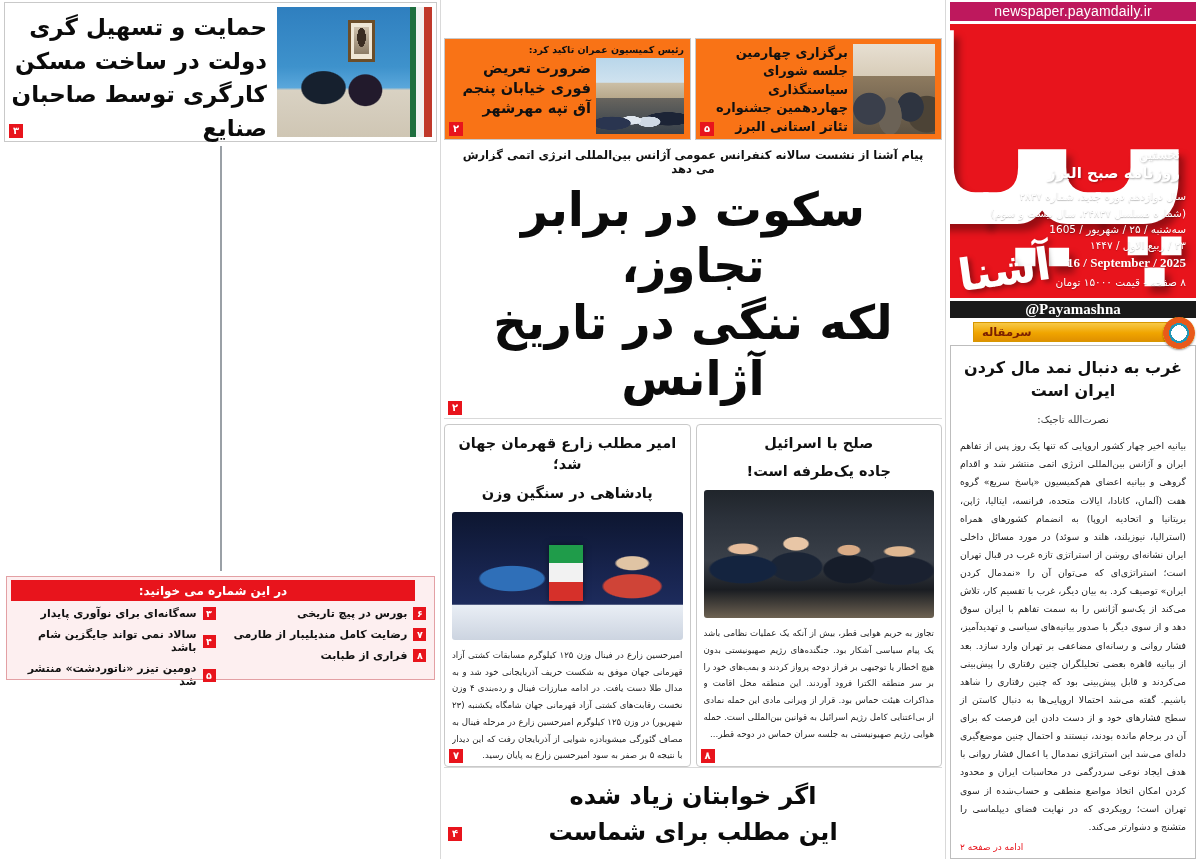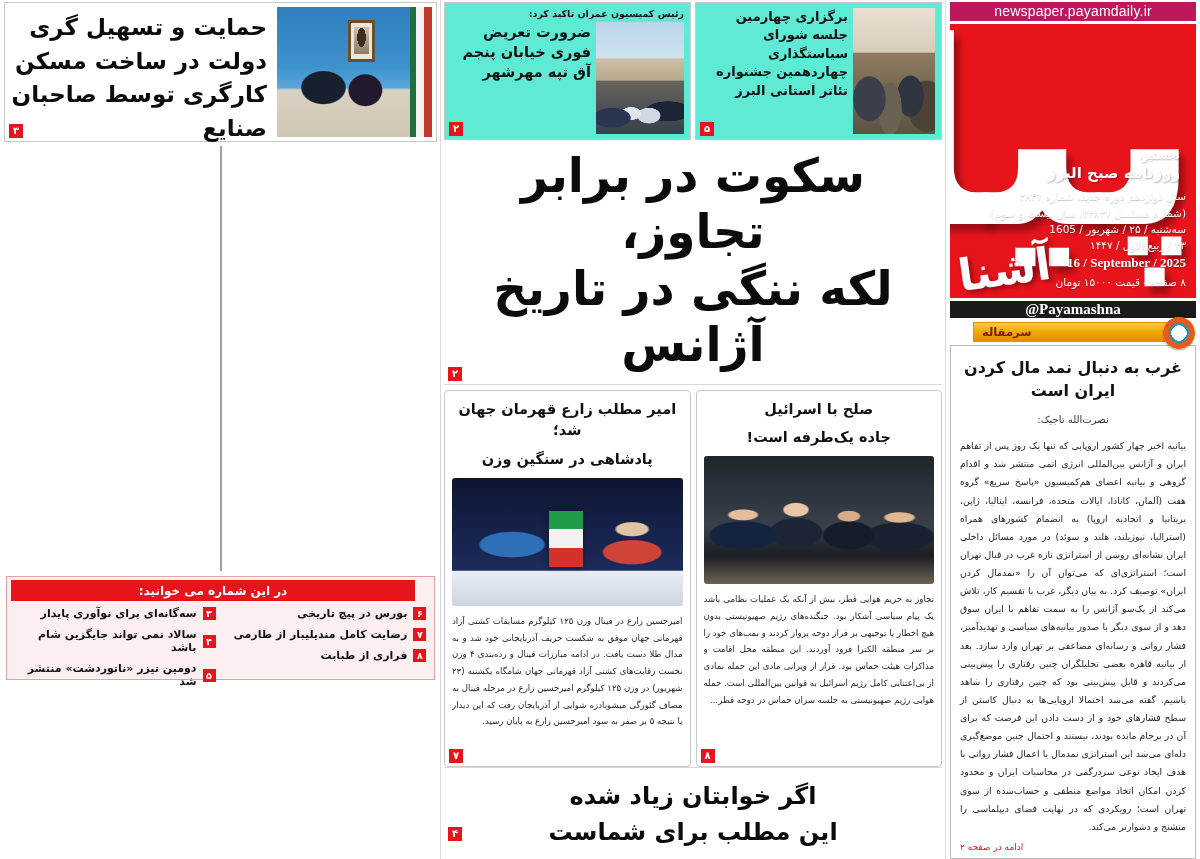--- a/index.html
+++ b/index.html
@@ -218,21 +218,22 @@
   }
 
   .teaser {
     border: 1px solid #c9c9c9;
     flex: 1;
     position: relative;
     padding: 5px 6px;
     display: flex;
     flex-direction: column;
     overflow: hidden;
-    background: #5eead4;
+    background: #f97316;
+    margin-top: 36px;
   }
   .teaser-kicker {
     font-size: 9.5px;
     font-weight: 700;
     color: #111;
     text-align: right;
     margin-bottom: 3px;
   }
   .teaser-inner { display: flex; flex-direction: row; gap: 5px; flex: 1; overflow: hidden; }
   .teaser-title {
@@ -617,20 +618,21 @@
         <div class="teaser-inner">
           <div class="ph ph-street" style="width:88px;"></div>
           <div class="teaser-title">ضرورت تعریض فوری خیابان پنجم آق تپه مهرشهر</div>
         </div>
         <span class="pagenum left">۲</span>
       </div>
 
     </div>
 
     <div class="lead">
+      <div class="lead-kicker">پیام آشنا از نشست سالانه کنفرانس عمومی آژانس بین‌المللی انرژی اتمی گزارش می دهد</div>
       <div class="lead-title">سکوت در برابر تجاوز،</div>
       <div class="lead-title">لکه ننگی در تاریخ</div>
       <div class="lead-title">آژانس</div>
       <span class="pagenum left">۲</span>
     </div>
 
     <div class="mid-bottom-row">
 
       <div class="story-box">
         <div class="story-title">صلح با اسرائیل</div>

